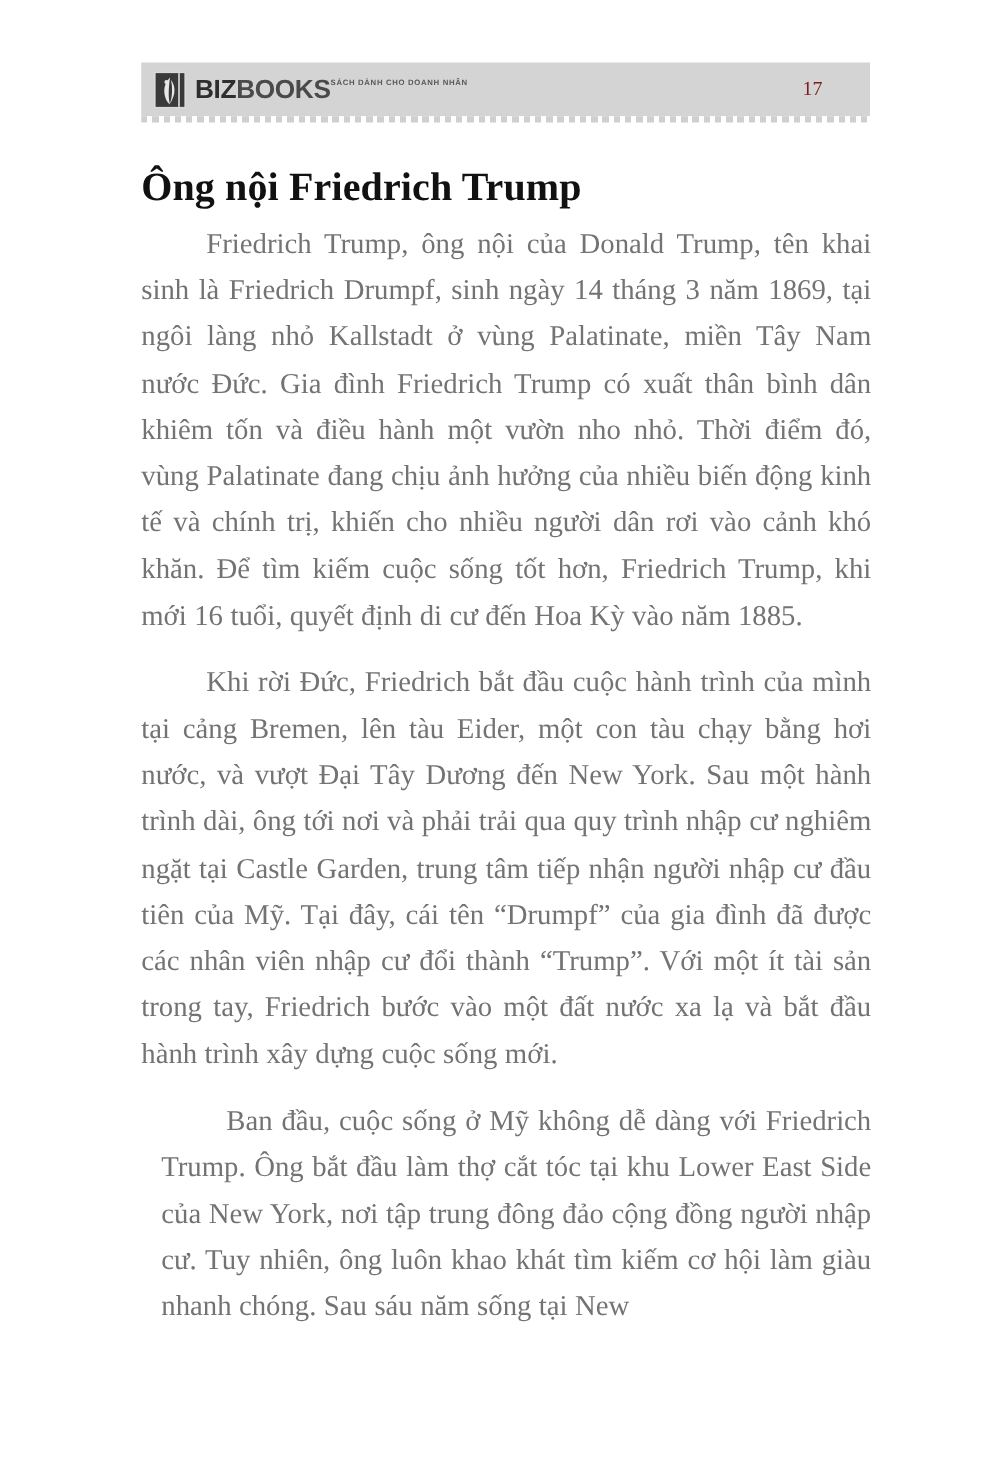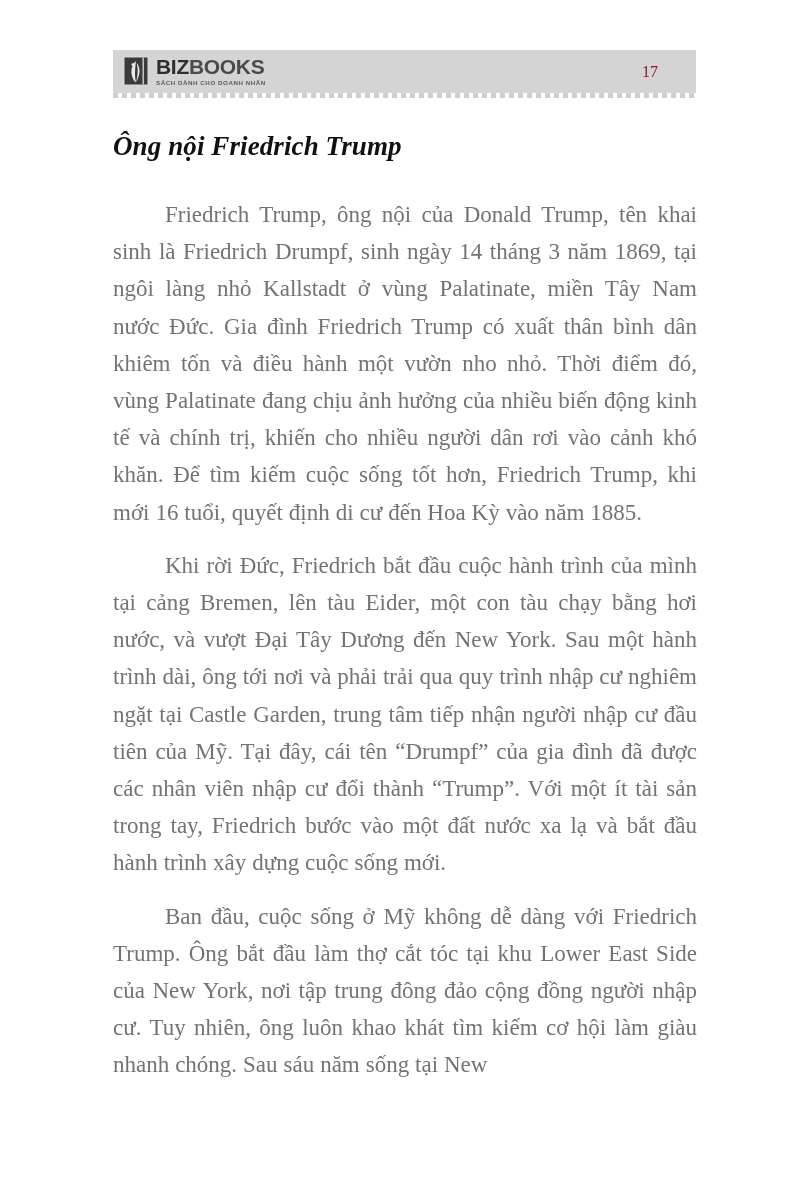--- a/index.html
+++ b/index.html
@@ -55,21 +55,20 @@
     gap: 7px;
   }
   .book-icon {
     width: 26px;
     height: 30px;
     flex: 0 0 auto;
     display: block;
   }
   .brand-text {
     display: flex;
-    flex-direction: column;
     justify-content: center;
     line-height: 1;
   }
   .brand-name {
     font-family: "Liberation Sans", "DejaVu Sans", sans-serif;
     font-weight: bold;
     font-size: 21px;
     letter-spacing: -0.3px;
     color: #3b3b3b;
   }
@@ -92,39 +91,38 @@
 
   
   .content {
     position: absolute;
     left: 113px;
     top: 131px;
     width: 584px;
   }
 
   .section-title {
-    font-size: 27px;
+    font-size: 32px;
     font-weight: bold;
-    font-style: italic;
     color: #111111;
-    margin: 0 0 34px 0;
+    margin: 0 0 8px 0;
     letter-spacing: 0.1px;
   }
 
   .body-par {
     font-size: 23px;
     line-height: 37.2px;
     text-align: justify;
     text-indent: 52px;
     margin: 0 0 16px 0;
     color: #737373;
     hyphens: none;
     word-spacing: 0.2px;
   }
-  .body-par:last-child { margin-bottom: 0; }
+  .body-par:last-child { margin-bottom: 0; margin-left: 16px; }
 </style>
 </head>
 <body>
 
 <div class="page">
 
   <div class="header-band">
     <div class="brand">
       <svg class="book-icon" viewBox="0 0 26 30">
         <rect x="0" y="0" width="26" height="30" fill="#d9d9d9"></rect>

